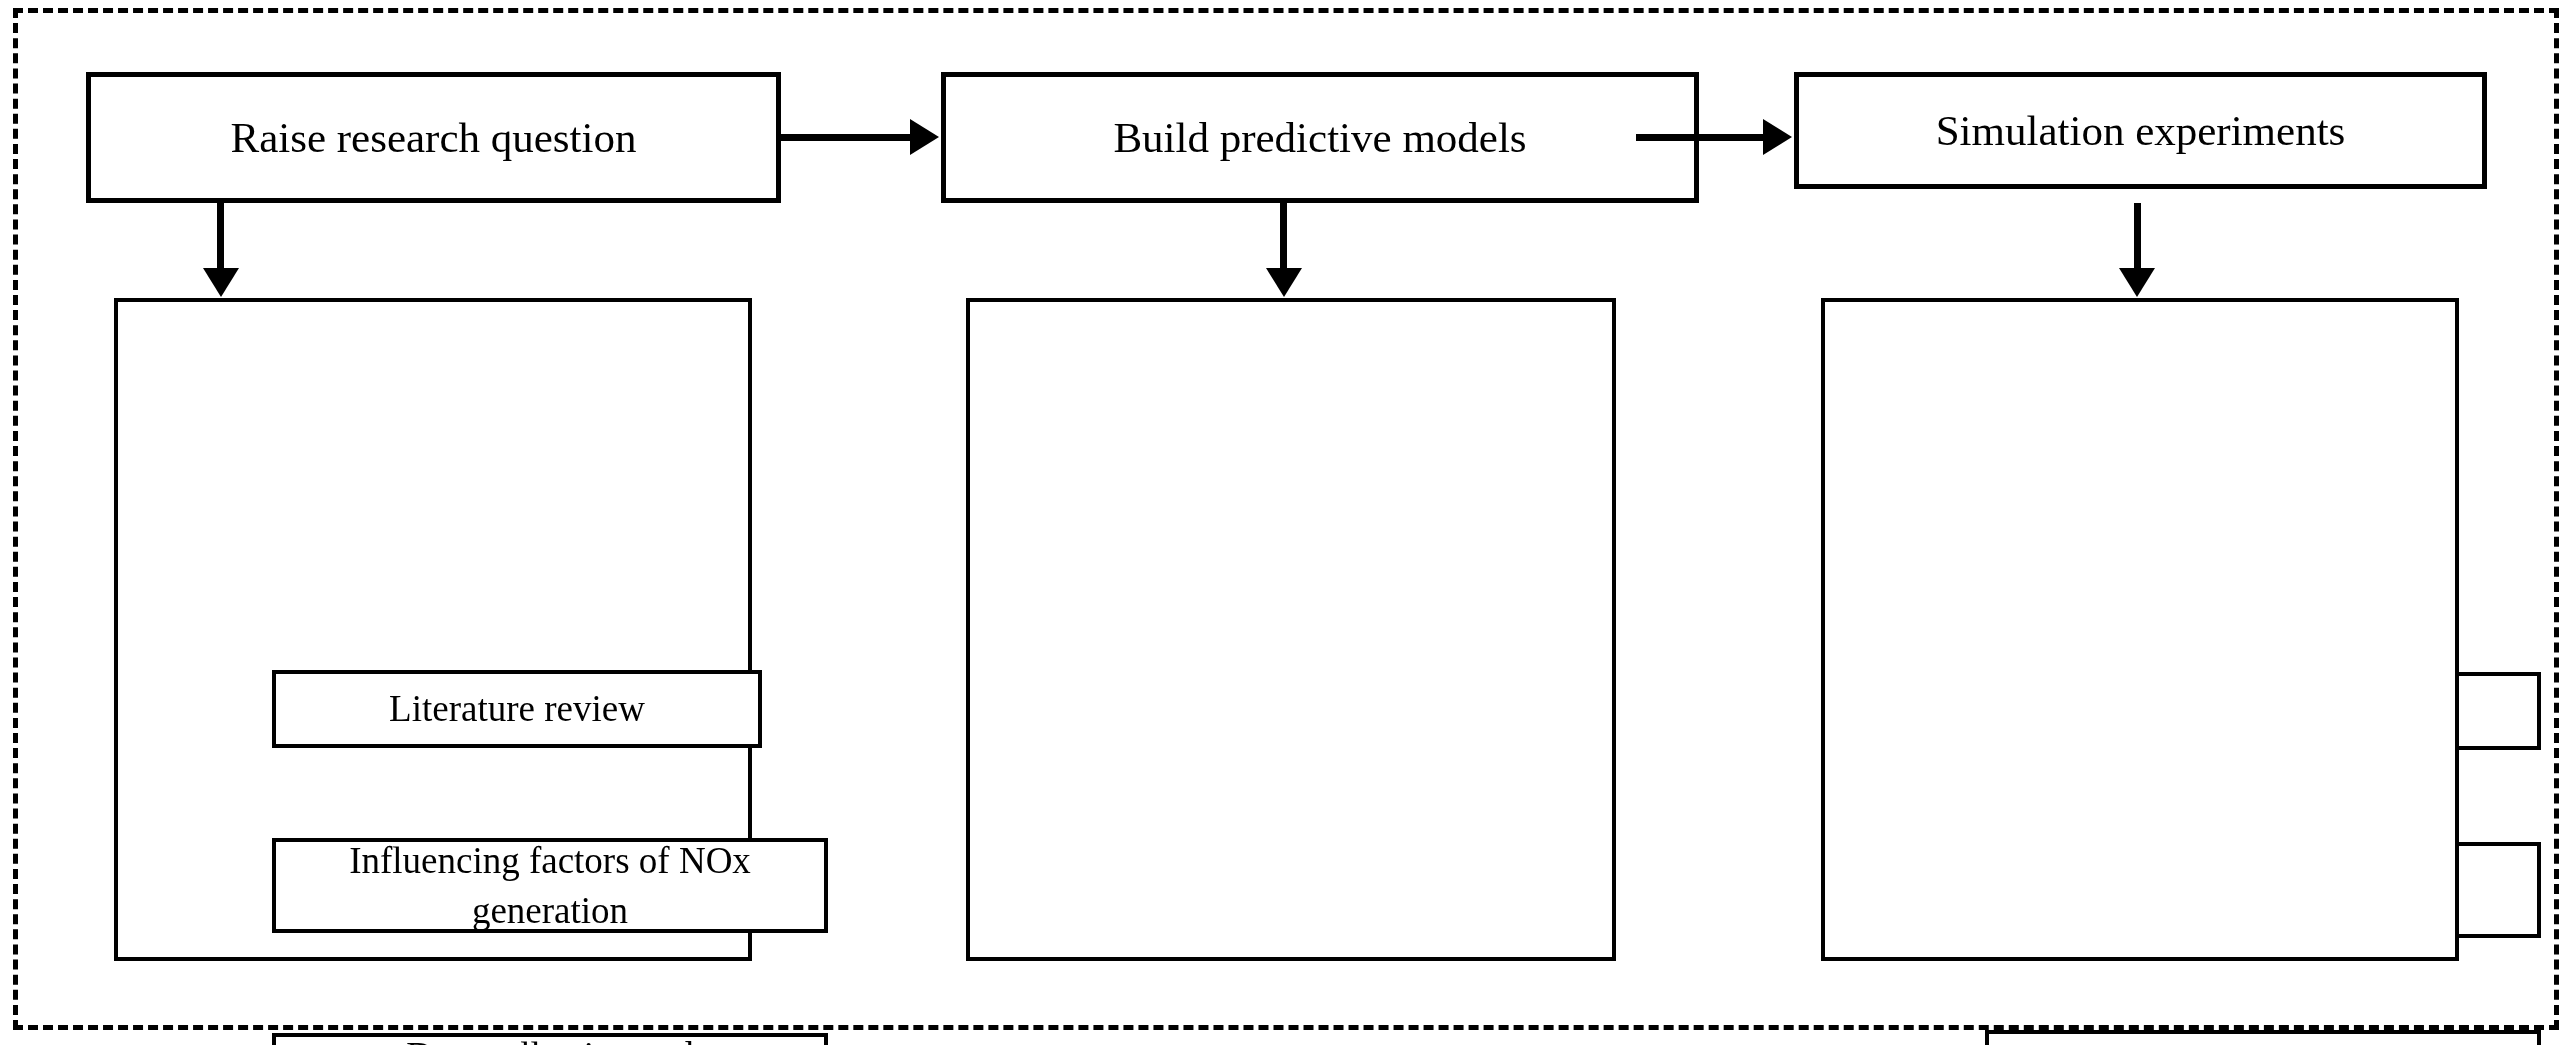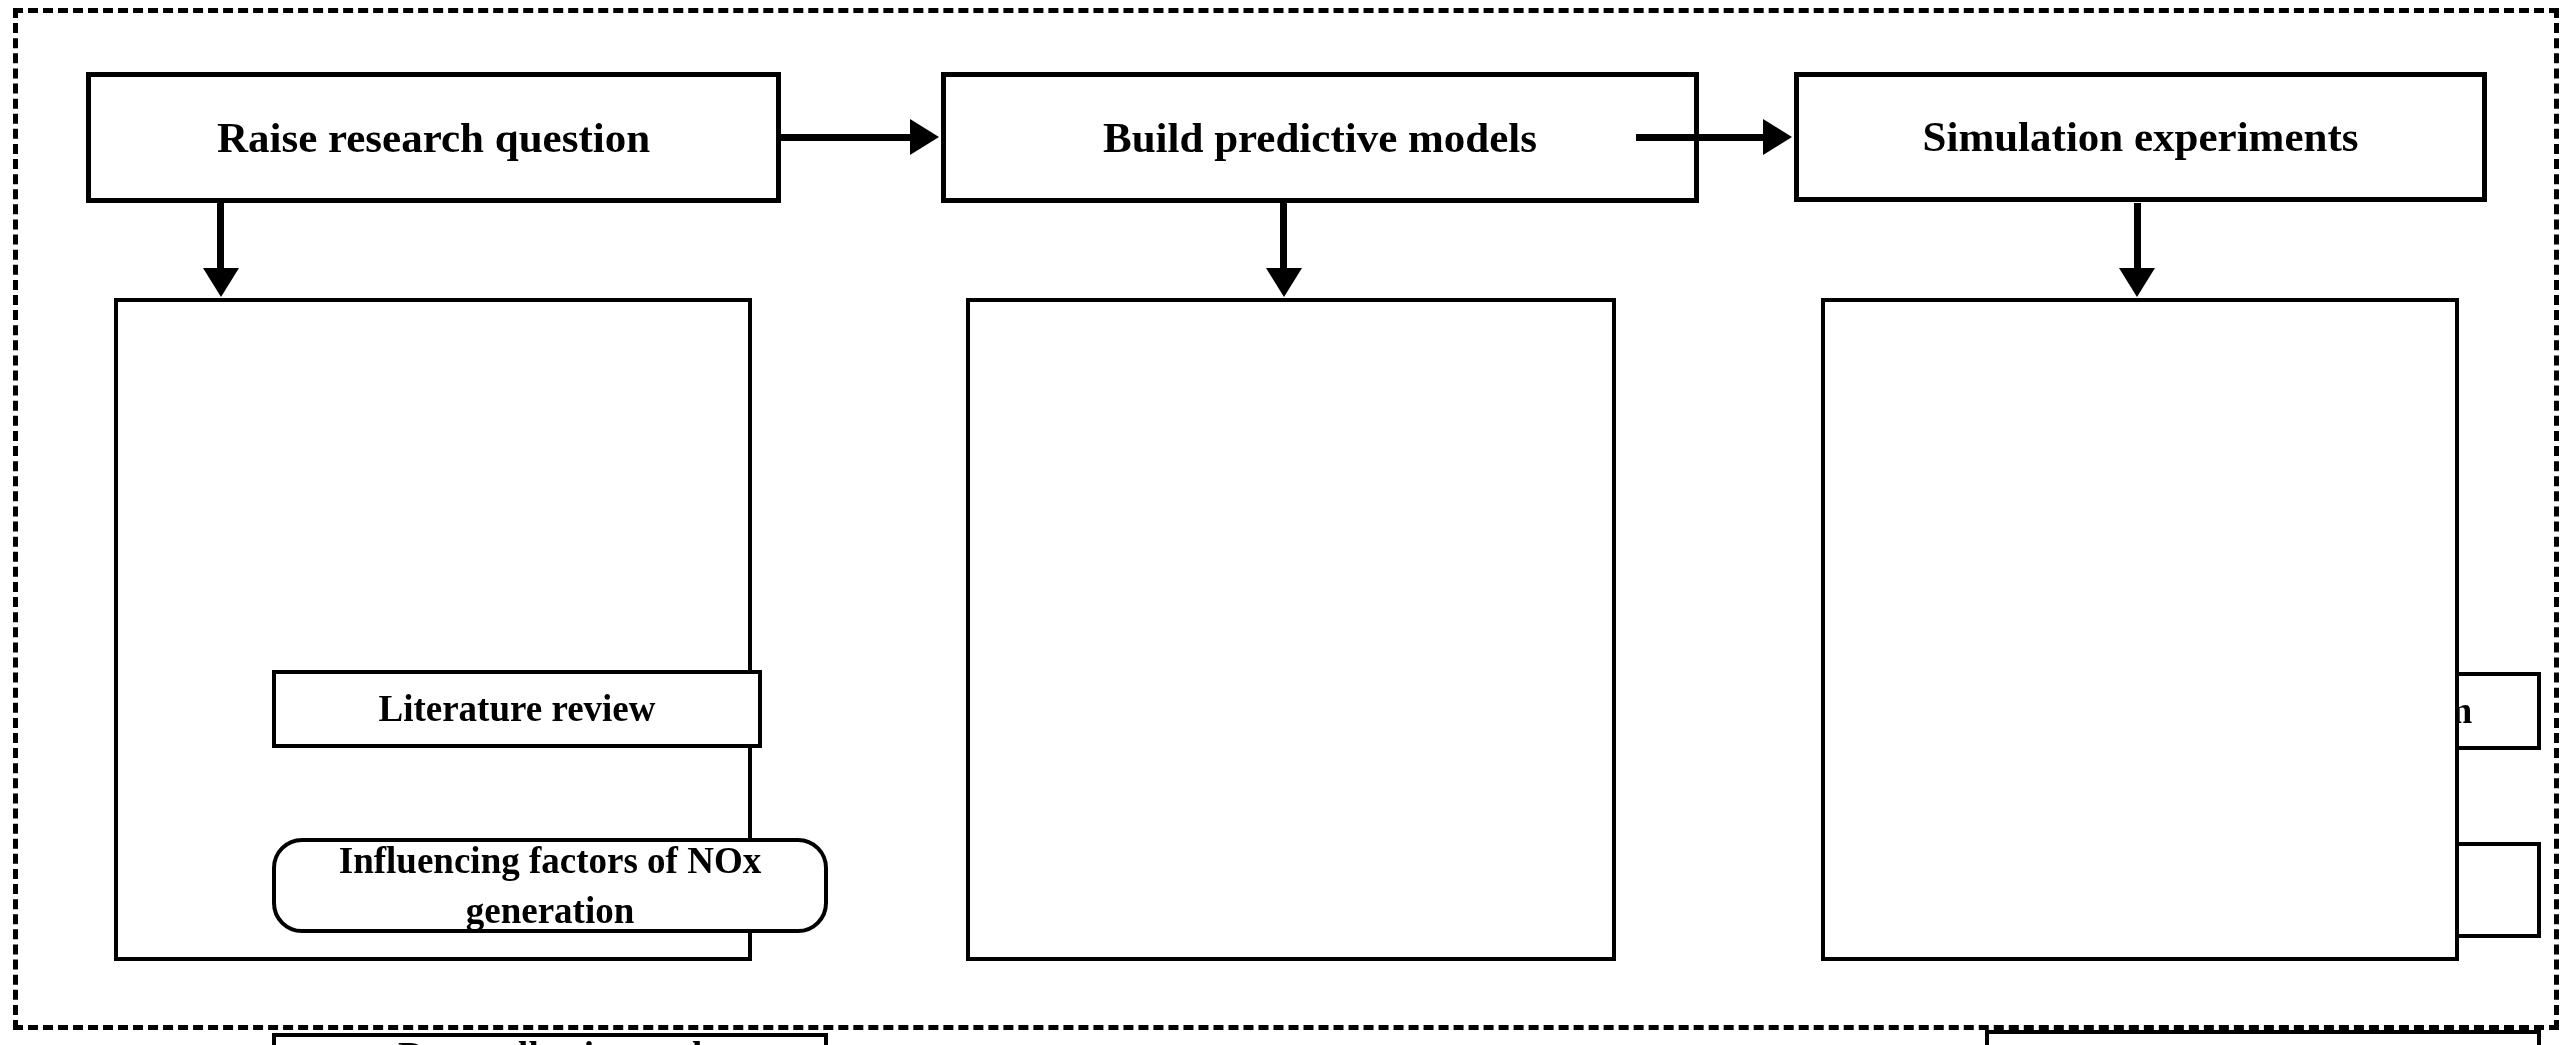--- a/index.html
+++ b/index.html
@@ -7,21 +7,20 @@
     padding: 0;
     background: #ffffff;
   }
   #canvas {
     position: relative;
     width: 2576px;
     height: 1046px;
     background: #ffffff;
     font-family: "Liberation Serif", "DejaVu Serif", serif;
     overflow: hidden;
-    font-weight: bold;
   }
 
   
   .dashed-frame {
     position: absolute;
     left: 13px;
     top: 8.2px;
     width: 2546px;
     height: 1022px;
     border: 5.7px dashed #000000;
@@ -59,32 +58,32 @@
     color: #000000;
     white-space: pre-line;
   }
   .header-label { font-size: 43px; }
   .sub-label    { font-size: 37px; }
 
   
   #header-box-0   { left: 86px;  top: 72px;  width: 695px;  height: 131px; }
   #container-box-0{ left: 114px;  top: 298px; width: 638px;  height: 663px; }
   #col0-sub-0 { left: 154px; top: 368px;  width: 490px; height: 78px;  }
-  #col0-sub-1 { left: 154px; top: 536px;  width: 556px; height: 95px; border-radius: 30px; }
+  #col0-sub-1 { left: 154px; top: 536px;  width: 556px; height: 95px; }
   #col0-sub-2 { left: 154px; top: 731px;  width: 556px; height: 95px; }
 
   
   #header-box-1   { left: 941px; top: 72px;  width: 758px;  height: 131px; }
   #container-box-1{ left: 966px; top: 298px; width: 650px;  height: 663px; }
   #col1-sub-0 { left: 1015px; top: 370px;  width: 556px; height: 78px;  }
   #col1-sub-1 { left: 1015px; top: 540px;  width: 556px; height: 96px; }
   #col1-sub-2 { left: 1015px; top: 728px;  width: 556px; height: 96px; }
 
   
-  #header-box-2   { left: 1794px; top: 72px;  width: 693px;  height: 130px; }
+  #header-box-2   { left: 1794px; top: 72px;  width: 693px;  height: 117px; }
   #container-box-2{ left: 1821px; top: 298px; width: 638px;  height: 663px; }
 
   
   .h-arrow-line {
     position: absolute;
     height: 6.5px;
     background: #000000;
   }
   .h-arrow-head {
     position: absolute;

